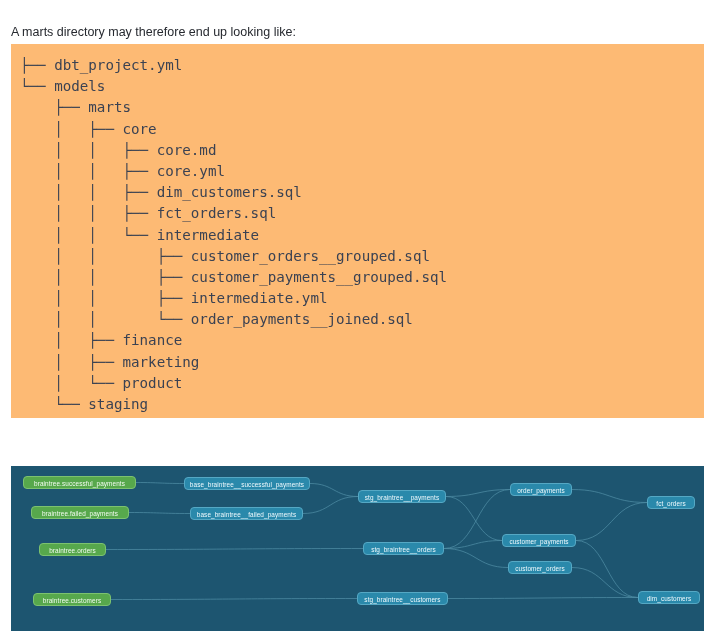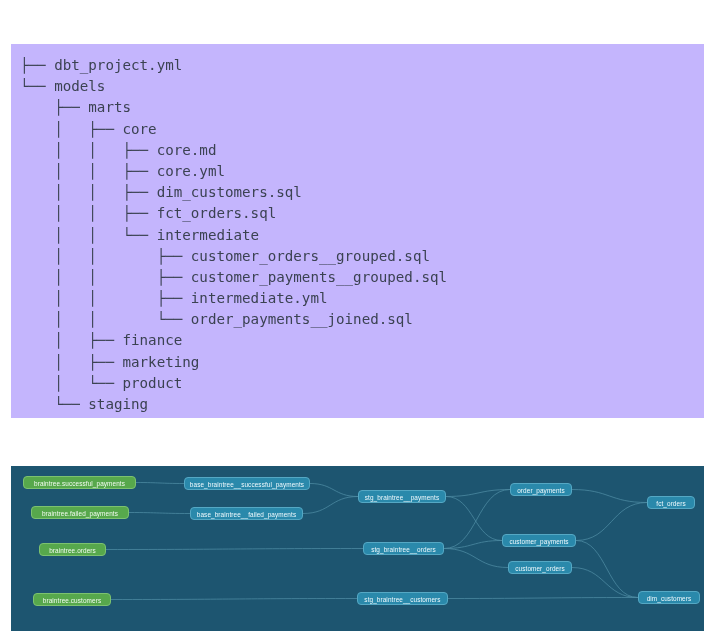--- a/index.html
+++ b/index.html
@@ -39,21 +39,21 @@
     left: 0;
   }
 
   
   #code-block {
     position: absolute;
     left: 11px;
     top: 44px;
     width: 693px;
     height: 374px;
-    background: #c4b5fd;
+    background: #fdba74;
     box-sizing: border-box;
     padding: 11px 0 0 9px;
     overflow: hidden;
   }
   .tree {
     font-family: "DejaVu Sans Mono", "Liberation Mono", monospace;
     font-size: 14.2px;
     line-height: 21.2px;
     color: #3b4252;
     white-space: pre;
@@ -113,20 +113,21 @@
     stroke: #4e8ba3;
     stroke-width: 0.9;
     opacity: 0.85;
   }
 </style>
 </head>
 <body>
 
 <div class="page">
 
+  <p class="para" id="intro-paragraph">A marts directory may therefore end up looking like:</p>
 
   <div id="code-block">
     <pre class="tree" id="tree-pre"><span class="tree-line">├── dbt_project.yml</span><span class="tree-line">└── models</span><span class="tree-line">    ├── marts</span><span class="tree-line">    │   ├── core</span><span class="tree-line">    │   │   ├── core.md</span><span class="tree-line">    │   │   ├── core.yml</span><span class="tree-line">    │   │   ├── dim_customers.sql</span><span class="tree-line">    │   │   ├── fct_orders.sql</span><span class="tree-line">    │   │   └── intermediate</span><span class="tree-line">    │   │       ├── customer_orders__grouped.sql</span><span class="tree-line">    │   │       ├── customer_payments__grouped.sql</span><span class="tree-line">    │   │       ├── intermediate.yml</span><span class="tree-line">    │   │       └── order_payments__joined.sql</span><span class="tree-line">    │   ├── finance</span><span class="tree-line">    │   ├── marketing</span><span class="tree-line">    │   └── product</span><span class="tree-line">    └── staging</span></pre>
   </div>
 
 
   <div id="dag-canvas">
     <svg id="dag-svg" viewBox="0 0 693 165" preserveAspectRatio="none">
         <path d="M 125 16.5 C 149 16.5, 149 17.5, 173 17.5" class="edge"></path>
         <path d="M 118 46.5 C 148.5 46.5, 148.5 47.5, 179 47.5" class="edge"></path>

